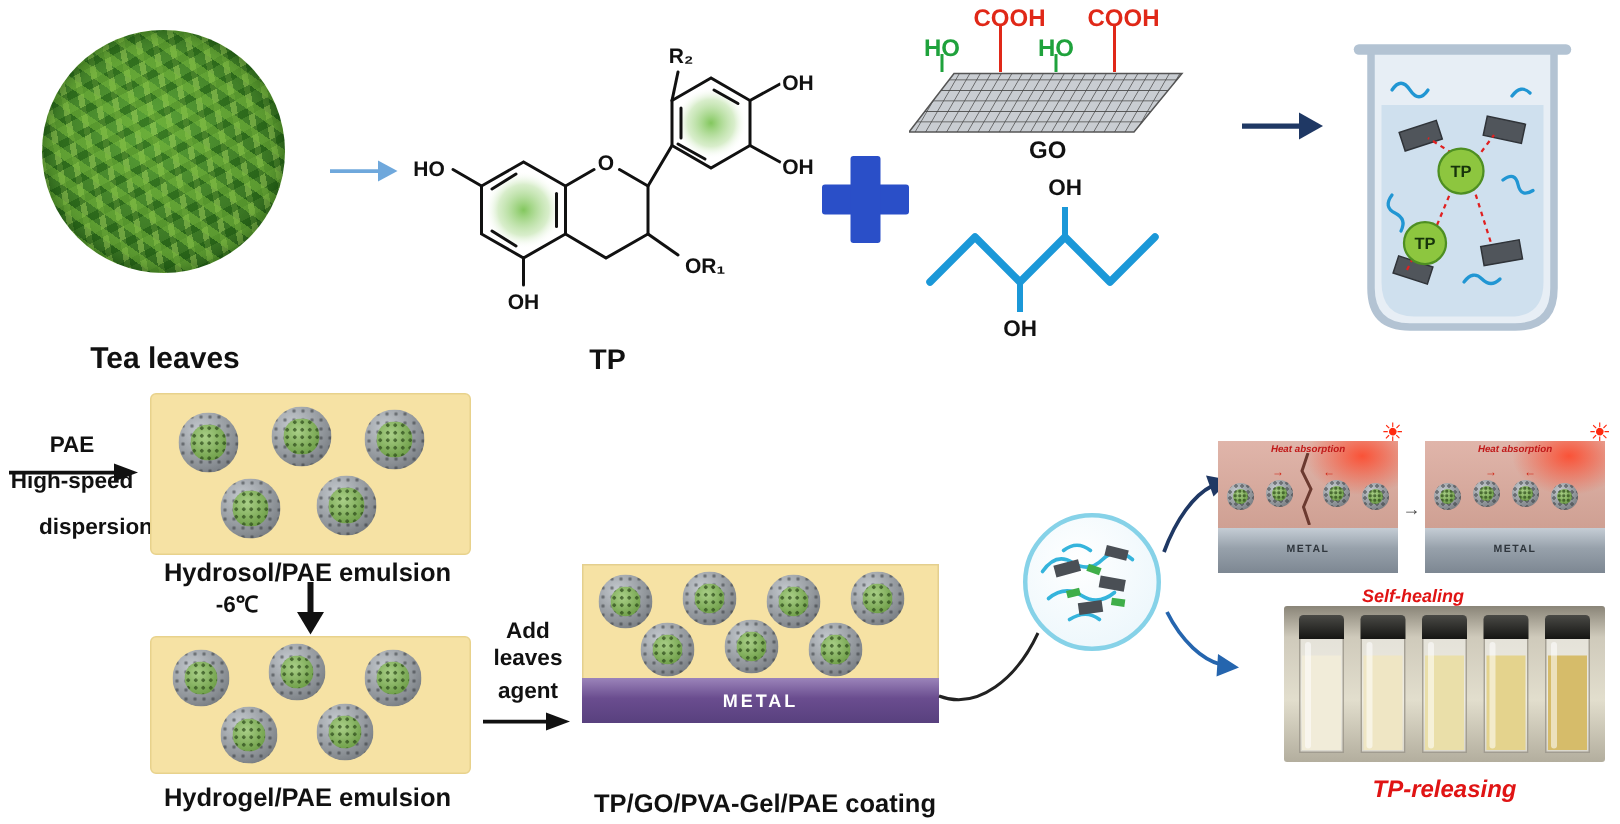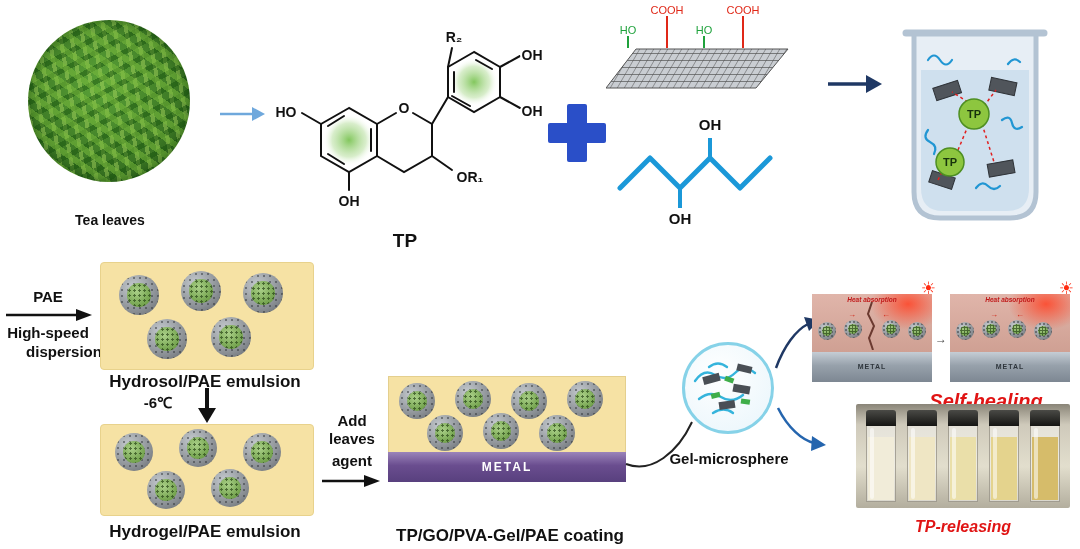--- a/index.html
+++ b/index.html
@@ -19,21 +19,21 @@
     box-shadow:inset 0 0 12px rgba(0,40,0,.45);}
 
   
   .plus{position:absolute;left:548px;top:104px;width:58px;height:58px;}
   .plus::before,.plus::after{content:"";position:absolute;background:#2a4fc8;border-radius:2px;}
   .plus::before{left:0;top:19px;width:58px;height:20px;}
   .plus::after{left:19px;top:0;width:20px;height:58px;}
 
   
   .go-fig{position:absolute;left:606px;top:4px;width:185px;height:106px;}
-  .go-txt{position:absolute;font-weight:normal;font-size:11px;text-align:center;}
+  .go-txt{position:absolute;font-weight:bold;font-size:16px;text-align:center;}
   .go-txt.red{color:#e02818;}
   .go-txt.green{color:#1fa23c;}
   .go-stem{position:absolute;width:2px;}
   .go-stem.red{background:#e02818;}
   .go-stem.green{background:#1fa23c;}
 
   
   .pva-fig{position:absolute;left:612px;top:110px;width:195px;height:148px;}
 
   
@@ -93,21 +93,21 @@
 
   svg{display:block;}
   text{font-family:"Liberation Sans", sans-serif;}
 </style>
 </head>
 <body>
 
 <div class="canvas">
 
   <div class="tea-photo"></div>
-  <div class="lbl" style="left:10px;top:212px;width:200px;font-size:14px">Tea leaves</div>
+  <div class="lbl" style="left:10px;top:228px;width:200px;font-size:20px">Tea leaves</div>
 
   <svg class="abs" style="left:218px;top:104px" width="48" height="20">
     <line x1="2" y1="10" x2="34" y2="10" stroke="#6fa8dc" stroke-width="2.5"></line>
     <polygon points="34,3 47,10 34,17" fill="#6fa8dc"></polygon>
   </svg>
 
   <svg class="abs" style="left:264px;top:20px" width="290" height="205" viewBox="0 0 290 205">
     <defs>
       <radialGradient id="ringG">
         <stop offset="0%" stop-color="#7cc455" stop-opacity="0.95"></stop>
@@ -160,20 +160,21 @@
     <div class="go-stem green" style="left:97px;top:32px;height:12px"></div>
     <svg class="abs" style="left:0;top:42px" width="185" height="46" viewBox="0 0 185 46">
       <defs>
         <pattern id="mesh" width="7" height="7" patternUnits="userSpaceOnUse" patternTransform="skewX(-30)">
           <path d="M0,0 L0,7 M0,0 L7,0" stroke="#4a4a4a" stroke-width="1" fill="none"></path>
         </pattern>
       </defs>
       <polygon points="30,3 182,3 150,42 0,42" fill="#c9cdd2" stroke="#555" stroke-width="1"></polygon>
       <polygon points="30,3 182,3 150,42 0,42" fill="url(#mesh)"></polygon>
     </svg>
+    <div class="lbl" style="left:0;top:88px;width:185px;font-size:16px;position:absolute">GO</div>
   </div>
 
   <div class="pva-fig">
     <svg width="195" height="120" viewBox="0 0 195 120">
       <polyline points="8,78 38,48 68,78 98,48 128,78 158,48" fill="none" stroke="#1b98d8" stroke-width="5" stroke-linecap="round" stroke-linejoin="round"></polyline>
       <line x1="98" y1="48" x2="98" y2="28" stroke="#1b98d8" stroke-width="4"></line>
       <line x1="68" y1="78" x2="68" y2="98" stroke="#1b98d8" stroke-width="4"></line>
       <g font-size="15" font-weight="bold" fill="#111" text-anchor="middle">
         <text x="98" y="20">OH</text>
         <text x="68" y="114">OH</text>
@@ -216,21 +217,21 @@
       <text x="90" y="96" font-size="11" font-weight="bold" text-anchor="middle" fill="#17330c">TP</text>
       <text x="66" y="144" font-size="11" font-weight="bold" text-anchor="middle" fill="#17330c">TP</text>
     </g>
   </svg>
 
   <div class="step-txt" style="left:0;top:288px;width:96px">PAE</div>
   <svg class="abs" style="left:4px;top:308px" width="90" height="14">
     <line x1="2" y1="7" x2="74" y2="7" stroke="#111" stroke-width="2.5"></line>
     <polygon points="72,1 88,7 72,13" fill="#111"></polygon>
   </svg>
-  <div class="step-txt" style="left:0;top:324px;width:96px">High-speed</div>
+  <div class="step-txt" style="left:0;top:312px;width:96px">High-speed</div>
   <div class="step-txt" style="left:16px;top:343px;width:96px">dispersion</div>
 
   <div class="emulsion" style="left:100px;top:262px;width:212px;height:106px">
     <span class="sphere" style="left:18px;top:12px;width:40px;height:40px"></span>
     <span class="sphere" style="left:80px;top:8px;width:40px;height:40px"></span>
     <span class="sphere" style="left:142px;top:10px;width:40px;height:40px"></span>
     <span class="sphere" style="left:46px;top:56px;width:40px;height:40px"></span>
     <span class="sphere" style="left:110px;top:54px;width:40px;height:40px"></span>
   </div>
   <div class="lbl" style="left:90px;top:372px;width:230px">Hydrosol/PAE emulsion</div>
@@ -290,21 +291,20 @@
         <rect x="34" y="56" width="16" height="8" transform="rotate(-8 42 60)"></rect>
         <rect x="52" y="20" width="15" height="7" transform="rotate(14 59 23)"></rect>
       </g>
       <g fill="#3fae49">
         <rect x="40" y="32" width="9" height="5" transform="rotate(20 44 34)"></rect>
         <rect x="26" y="48" width="9" height="5" transform="rotate(-14 30 50)"></rect>
         <rect x="56" y="54" width="9" height="5" transform="rotate(8 60 56)"></rect>
       </g>
     </svg>
   </div>
-  <div class="lbl" style="left:654px;top:450px;width:150px;font-size:15px">Gel-microsphere</div>
 
   <svg class="abs" style="left:772px;top:316px" width="50" height="56">
     <path d="M4,52 C12,30 24,14 36,8" fill="none" stroke="#1f3864" stroke-width="2.5"></path>
     <polygon points="32,1 48,4 37,15" fill="#1f3864"></polygon>
   </svg>
   <svg class="abs" style="left:774px;top:404px" width="54" height="48">
     <path d="M4,4 C14,24 28,36 40,39" fill="none" stroke="#2565ae" stroke-width="2.5"></path>
     <polygon points="38,32 52,41 37,47" fill="#2565ae"></polygon>
   </svg>
 
@@ -335,21 +335,21 @@
         <span class="sphere sm" style="left:32px;top:26px;width:18px;height:18px"></span>
         <span class="sphere sm" style="left:58px;top:26px;width:18px;height:18px"></span>
         <span class="sphere sm" style="left:84px;top:28px;width:18px;height:18px"></span>
         <span class="hp-mini" style="left:40px">→</span>
         <span class="hp-mini" style="left:66px">←</span>
       </div>
       <div class="hp-metal"><span>METAL</span></div>
       <span class="sun">☀</span>
     </div>
   </div>
-  <div class="lbl red" style="left:896px;top:390px;width:180px;font-size:20px">Self-healing</div>
+  <div class="lbl red" style="left:852px;top:390px;width:180px;font-size:12px">Self-healing</div>
 
   <div class="vial-photo">
     <div class="vial" style="left:10px">
       <div class="vial-cap"></div>
       <div class="vial-body">
           <div class="vial-liquid" style="background: rgb(241, 236, 217);"></div>
         </div>
     </div>
     <div class="vial" style="left:51px">
       <div class="vial-cap"></div>

